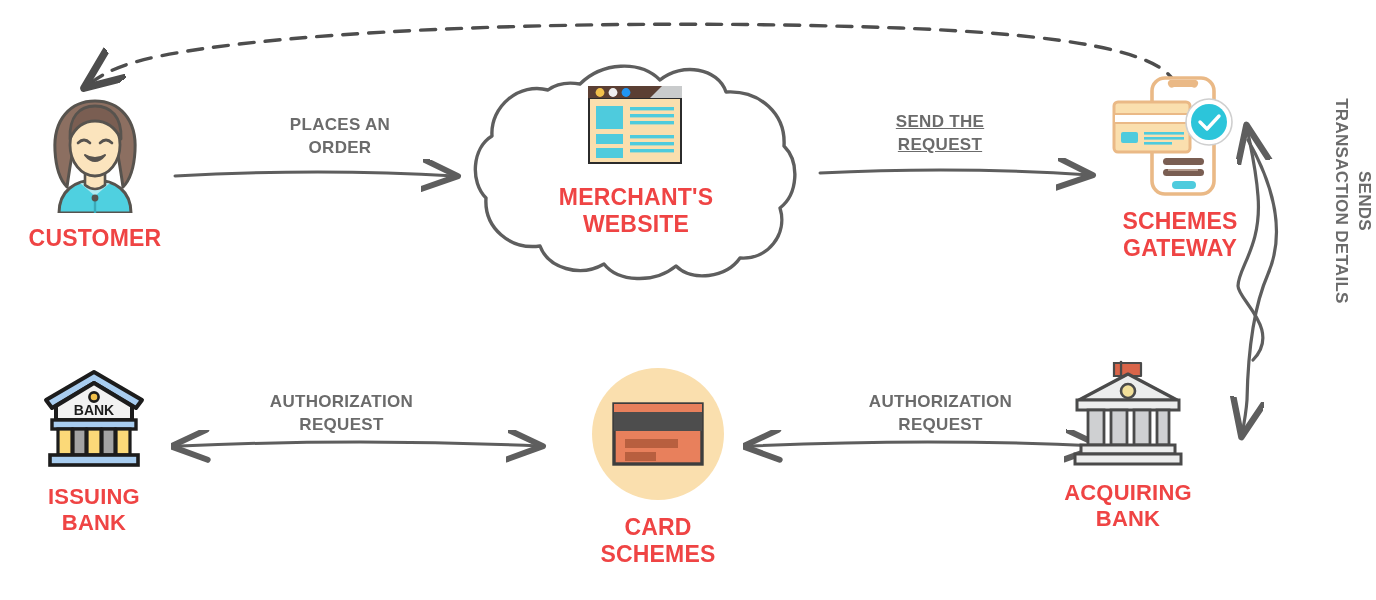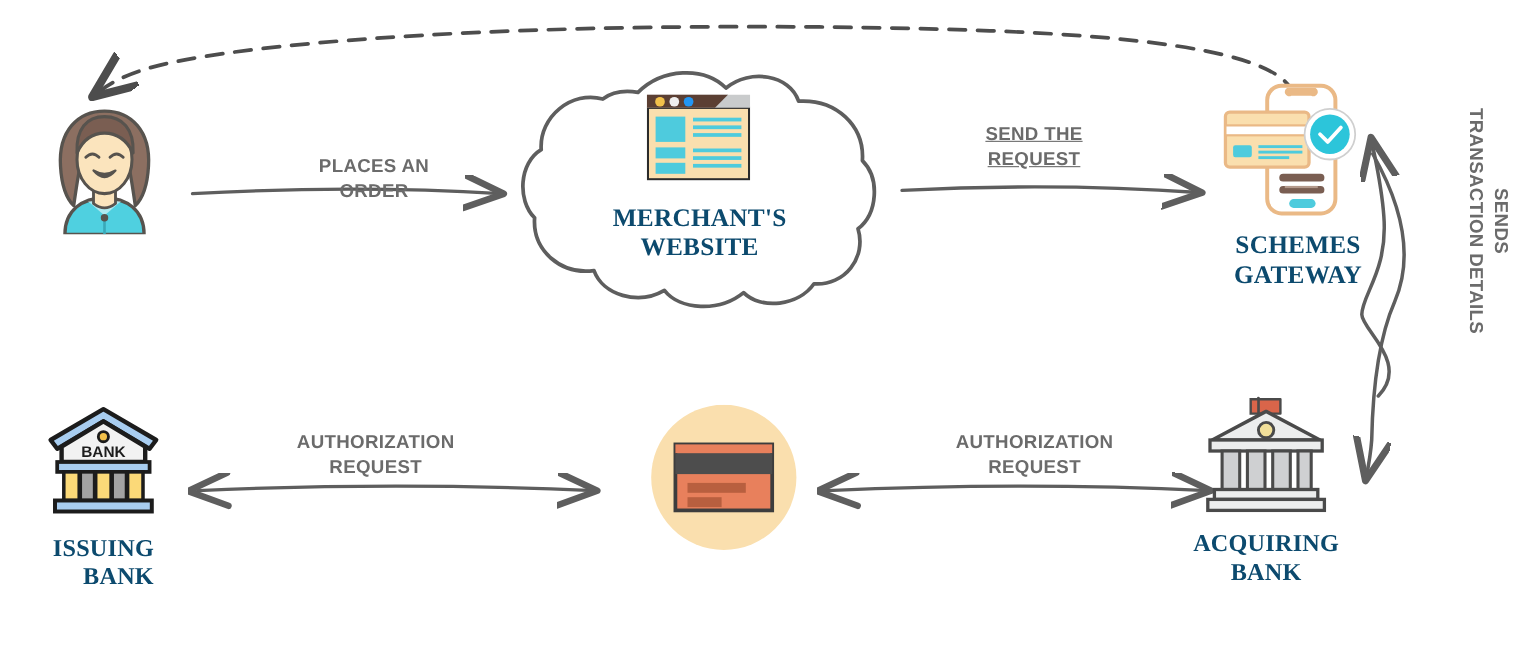--- a/index.html
+++ b/index.html
@@ -17,23 +17,23 @@
     background: #ffffff;
     overflow: hidden;
   }
   .node {
     position: absolute;
     display: flex;
     flex-direction: column;
     align-items: center;
   }
   .node-label {
-    font-family: Liberation Serif, serif;
+    font-family: Liberation Sans, sans-serif;
     font-weight: bold;
-    color: #0c4a6e;
+    color: #ef4444;
     text-align: center;
     line-height: 1.18;
     letter-spacing: 0.2px;
     white-space: pre-line;
   }
   .node-label.sz-lg { font-size: 23px; }
   .node-label.sz-md { font-size: 22px; }
 
   .edge-label {
     position: absolute;
@@ -85,21 +85,21 @@
 
     <path d="M752,446 Q930,438 1098,446" fill="none" stroke="#5e5e5e" stroke-width="3" stroke-linecap="round" marker-end="url(#ahead)" marker-start="url(#atail)"></path>
 
     <path d="M1253,360 C1282,330 1238,300 1238,286 C1238,268 1262,246 1258,196 C1256,168 1250,144 1247,128" fill="none" stroke="#5e5e5e" stroke-width="3.2" stroke-linecap="round" marker-end="url(#ahead)"></path>
 
     <path d="M1248,140 C1274,186 1286,232 1268,274 C1254,306 1248,350 1247,400 C1246,414 1244,424 1242,434" fill="none" stroke="#5e5e5e" stroke-width="3.2" stroke-linecap="round" marker-end="url(#ahead)"></path>
 
     <path d="M1176,86 C1168,60 1110,36 900,28 C620,18 300,28 160,56 C130,62 108,70 92,82" fill="none" stroke="#4d4d4d" stroke-width="3.4" stroke-linecap="round" stroke-dasharray="15 11" marker-end="url(#ahead-dash)"></path>
   </svg>
 
-  <div class="edge-label" style="left:255px; top:114px; width:170px;margin-top:26px;">PLACES AN
+  <div class="edge-label" style="left:255px; top:114px; width:170px;">PLACES AN
 ORDER</div>
 
   <div class="edge-label" style="left:855px; top:111px; width:170px;text-decoration:underline;">SEND THE
 REQUEST</div>
 
   <div class="edge-label vertical" style="left:1222px; top:178px; width:260px; transform:rotate(90deg);">SENDS
 TRANSACTION DETAILS</div>
 
   <div class="edge-label" style="left:239px; top:391px; width:205px;">AUTHORIZATION
 REQUEST</div>
@@ -123,20 +123,21 @@
         <ellipse cx="60" cy="50" rx="25" ry="31" fill="#fbe4bd" stroke="#57534e" stroke-width="2.8"></ellipse>
 
         <path d="M35,44 C34,22 44,11 60,11 C76,11 87,22 86,44 C80,32 72,26 60,26 C48,26 40,33 35,44 Z" fill="#7a5e52" stroke="#57534e" stroke-width="2.8" stroke-linejoin="round"></path>
 
         <path d="M43,48 Q49,42 55,48" fill="none" stroke="#57534e" stroke-width="2.6" stroke-linecap="round"></path>
         <path d="M65,48 Q71,42 77,48" fill="none" stroke="#57534e" stroke-width="2.6" stroke-linecap="round"></path>
 
         <path d="M50,60 Q60,72 70,60 Q60,66 50,60 Z" fill="#57534e" stroke="#57534e" stroke-width="2" stroke-linejoin="round"></path>
       </svg>
     </div>
+    <div class="node-label sz-lg" style="margin-top:8px;">CUSTOMER</div>
   </div>
 
   <div class="node" style="left:468px; top:58px; width:336px;">
     <div class="icon-wrap" style="width:336px; height:228px;">
       <svg width="336" height="228" viewBox="0 0 336 228" style="position:absolute; left:0; top:0;">
         <path d="M112,26 C134,4 172,2 192,22 C214,4 250,10 258,34 C292,32 318,56 316,88
                  C332,104 330,136 312,150 C320,176 300,202 272,200 C258,220 224,224 208,208
                  C186,226 150,224 136,206 C112,220 80,210 72,188 C42,192 16,170 18,140
                  C2,124 4,90 24,78 C22,48 52,24 80,32 C88,26 100,24 112,26 Z" fill="#ffffff" stroke="#5e5e5e" stroke-width="3.4" stroke-linejoin="round"></path>
       </svg>
@@ -207,38 +208,40 @@
 
         <rect x="18" y="63" width="14" height="26" fill="#fbd978" stroke="#1c1c1c" stroke-width="3.2"></rect>
         <rect x="47" y="63" width="14" height="26" fill="#fbd978" stroke="#1c1c1c" stroke-width="3.2"></rect>
         <rect x="76" y="63" width="14" height="26" fill="#fbd978" stroke="#1c1c1c" stroke-width="3.2"></rect>
         <rect x="33" y="63" width="13" height="26" fill="#a3a3a3" stroke="#1c1c1c" stroke-width="3.2"></rect>
         <rect x="62" y="63" width="13" height="26" fill="#a3a3a3" stroke="#1c1c1c" stroke-width="3.2"></rect>
 
         <rect x="10" y="89" width="88" height="10" fill="#a8cdf0" stroke="#1c1c1c" stroke-width="3.6"></rect>
       </svg>
     </div>
-    <div class="node-label sz-md" style="margin-top:10px;text-align:right;">ISSUING
+    <div class="node-label sz-md" style="margin-top:10px;">ISSUING
 BANK</div>
   </div>
 
   <div class="node" style="left:568px; top:368px; width:180px;">
     <div class="icon-wrap">
       <svg width="148" height="136" viewBox="0 0 148 136">
         <circle cx="74" cy="66" r="66" fill="#fadfae"></circle>
         <rect x="30" y="36" width="88" height="60" fill="#e8805c" stroke="#3d3d3d" stroke-width="3.4"></rect>
         <rect x="30" y="36" width="88" height="8" fill="#e8805c"></rect>
         <rect x="30" y="44" width="88" height="19" fill="#4d4d4d"></rect>
         <rect x="41" y="71" width="53" height="9" fill="#b85f3f"></rect>
         <rect x="41" y="84" width="31" height="9" fill="#b85f3f"></rect>
       </svg>
     </div>
-  </div>
-
-  <div class="node" style="left:1060px; top:358px; width:182px;">
+    <div class="node-label sz-lg" style="margin-top:6px;">CARD
+SCHEMES</div>
+  </div>
+
+  <div class="node" style="left:1037px; top:358px; width:182px;">
     <div class="icon-wrap">
       <svg width="114" height="110" viewBox="0 0 114 110">
 
         <path d="M50,4 L50,28" stroke="#4a4a4a" stroke-width="2.6" stroke-linecap="round"></path>
         <path d="M50,5 L70,5 L70,18 L50,18 Z" fill="#d9654a" stroke="#4a4a4a" stroke-width="2.2" stroke-linejoin="round"></path>
         <path d="M43,5 L50,5 L50,18 L43,18 Z" fill="#d9654a" stroke="#4a4a4a" stroke-width="2.2"></path>
 
         <path d="M8,42 L57,16 L106,42 Z" fill="#eceded" stroke="#4a4a4a" stroke-width="3.2" stroke-linejoin="round"></path>
         <circle cx="57" cy="33" r="7" fill="#f2e09a" stroke="#4a4a4a" stroke-width="2.6"></circle>
 

